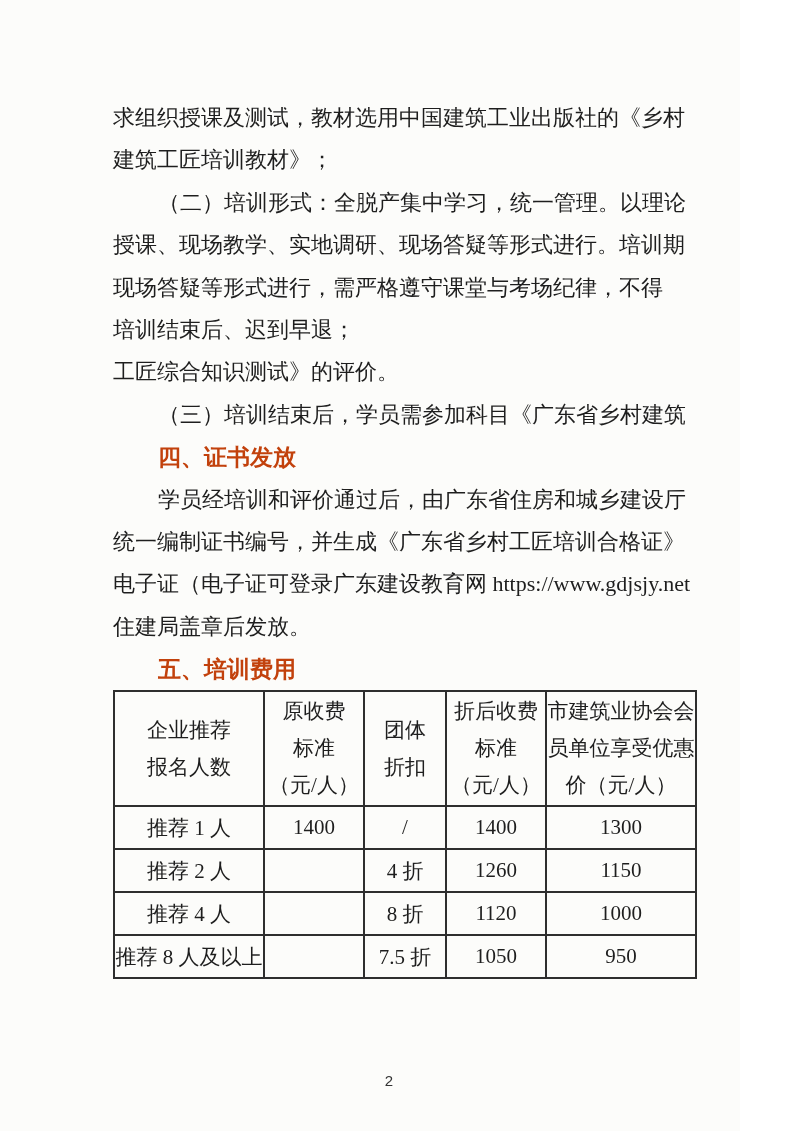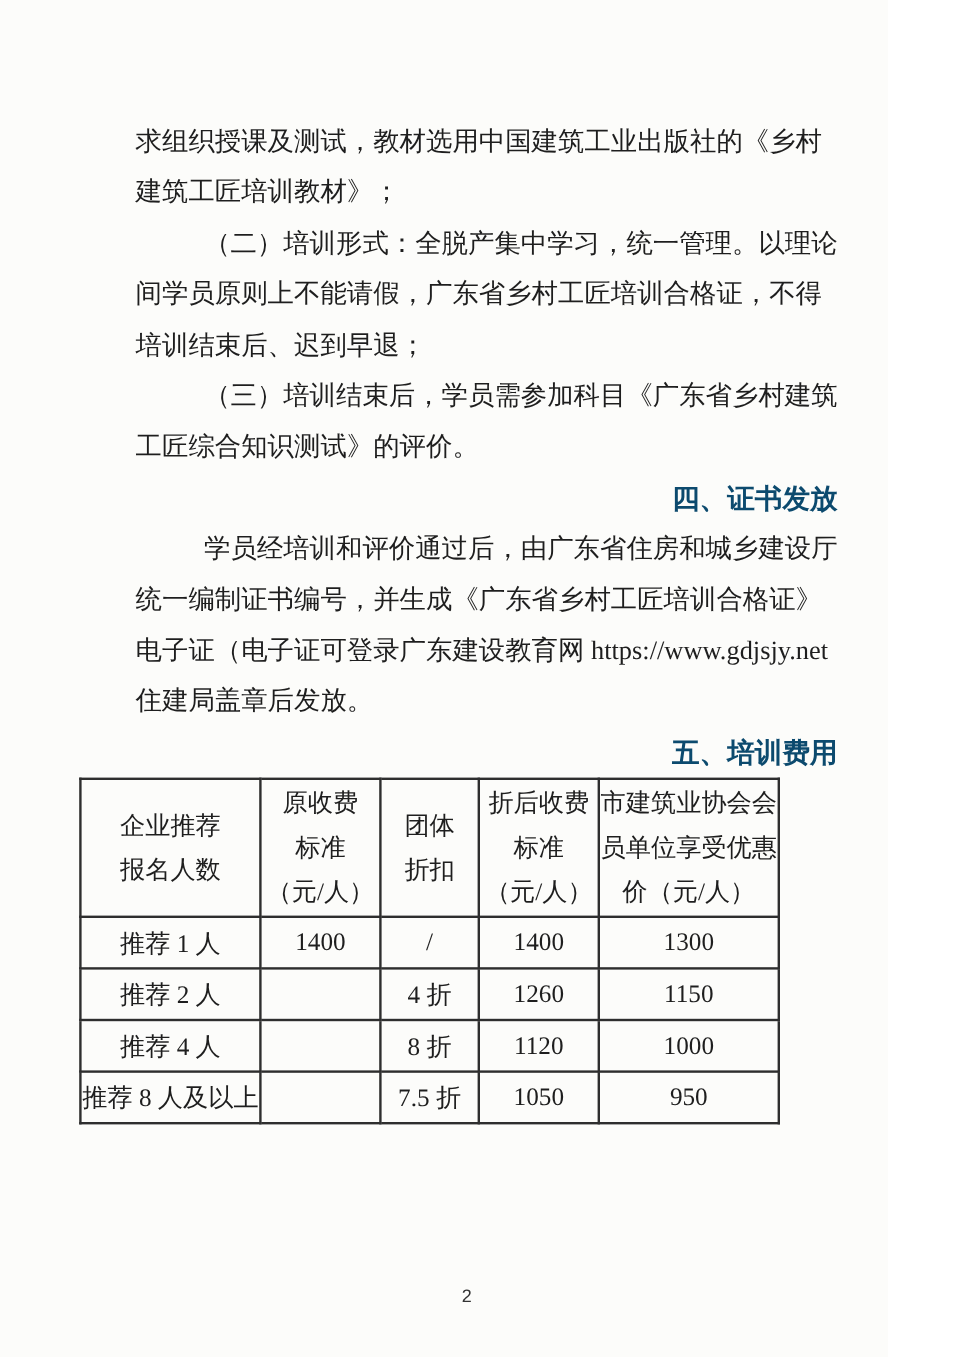--- a/index.html
+++ b/index.html
@@ -19,32 +19,32 @@
     padding: 97px 0 0 113px;
     width: 585px;
   }
 
   .line {
     height: 42.4px;
     line-height: 42.4px;
     font-size: 22px;
     white-space: nowrap;
   }
-  .line.indent { padding-left: 45px; text-align: right; }
+  .line.indent { padding-left: 45px; }
   .line.heading {
     font-family: "Liberation Sans", sans-serif;
     font-weight: bold;
     font-size: 23px;
-    color: #0c4a6e;
+    color: #c2410c;
   }
 
   table.fee-table {
     border-collapse: collapse;
     table-layout: fixed;
-    margin-left: 66px;
+    margin-left: 113px;
     width: 582px;
     background: transparent;
   }
   .fee-table th, .fee-table td {
     border: 2px solid #2e2e2e;
     text-align: center;
     vertical-align: middle;
     padding: 0;
     overflow: hidden;
   }
@@ -71,24 +71,25 @@
 </style>
 </head>
 <body>
 
 <div class="page">
 
   <div class="text-block">
     <div class="line">求组织授课及测试，教材选用中国建筑工业出版社的《乡村</div>
     <div class="line">建筑工匠培训教材》；</div>
     <div class="line indent">（二）培训形式：全脱产集中学习，统一管理。以理论</div>
-    <div class="line">间学员原则上不能请假，广东省乡村工匠培训合格证，不得</div>
+    <div class="line">授课、现场教学、实地调研、现场答疑等形式进行。培训期</div>
+    <div class="line">现场答疑等形式进行，需严格遵守课堂与考场纪律，不得</div>
     <div class="line">培训结束后、迟到早退；</div>
+    <div class="line">工匠综合知识测试》的评价。</div>
     <div class="line indent">（三）培训结束后，学员需参加科目《广东省乡村建筑</div>
-    <div class="line">工匠综合知识测试》的评价。</div>
     <div class="line indent heading">四、证书发放</div>
     <div class="line indent">学员经培训和评价通过后，由广东省住房和城乡建设厅</div>
     <div class="line">统一编制证书编号，并生成《广东省乡村工匠培训合格证》</div>
     <div class="line">电子证（电子证可登录广东建设教育网 https://www.gdjsjy.net</div>
     <div class="line">住建局盖章后发放。</div>
     <div class="line indent heading">五、培训费用</div>
   </div>
 
   <table class="fee-table">
     <colgroup>

